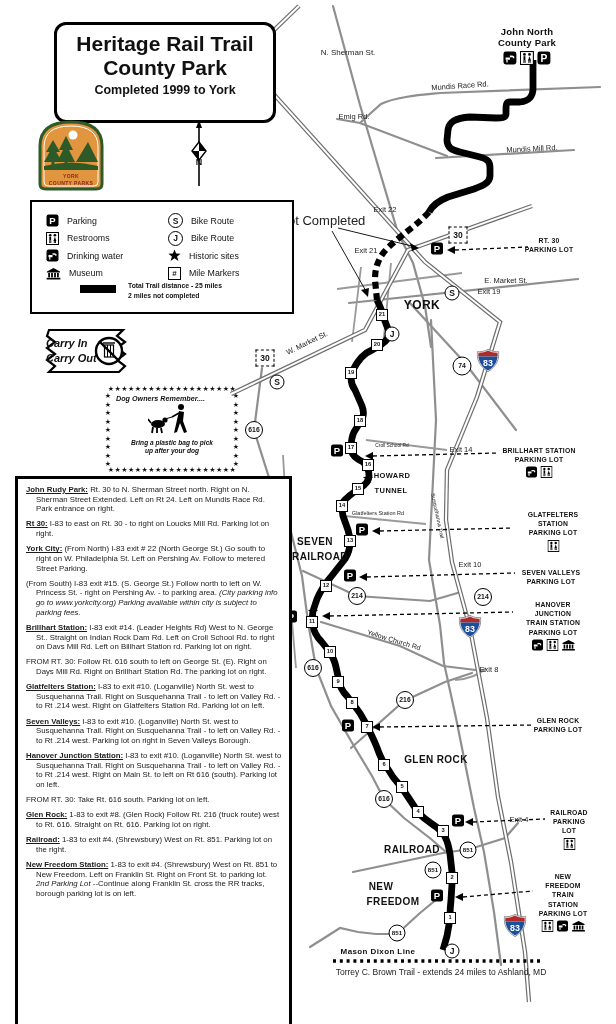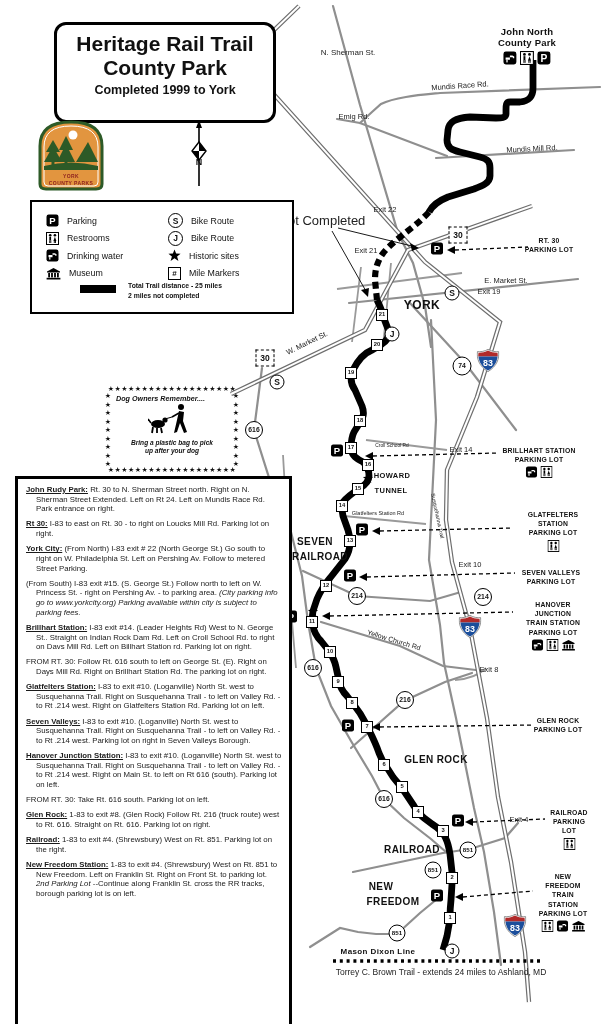--- a/index.html
+++ b/index.html
@@ -519,20 +519,35 @@
       </div>
     <div class="lg-total">
       <div class="lg-bar"></div>
       <div class="lg-tt">
         <div>Total Trail distance - 25 miles</div>
         <div>2 miles not completed</div>
       </div>
     </div>
   </div>
 
+  <div class="carry">
+    <svg width="106" height="56" viewBox="0 0 106 56">
+      <polygon points="16,5 90,5 84,11 92,17 84,23 92,29 84,35 92,41 86,47 16,47 22,41 14,35 22,29 14,23 22,17 14,11" fill="none" stroke="#000" stroke-width="2.2" stroke-linejoin="miter"></polygon>
+      <g>
+        <circle cx="76" cy="26" r="13" fill="#fff" stroke="#000" stroke-width="2.4"></circle>
+        <rect x="71.5" y="20" width="9" height="12" fill="none" stroke="#000" stroke-width="1.2"></rect>
+        <line x1="74.5" y1="20" x2="74.5" y2="32" stroke="#000" stroke-width="1"></line>
+        <line x1="77.5" y1="20" x2="77.5" y2="32" stroke="#000" stroke-width="1"></line>
+        <line x1="70" y1="18" x2="82" y2="18" stroke="#000" stroke-width="1.4"></line>
+        <line x1="66" y1="16" x2="86" y2="36" stroke="#000" stroke-width="2.4"></line>
+      </g>
+    </svg>
+    <span class="c1">Carry In</span>
+    <span class="c2">Carry Out</span>
+  </div>
 
   <div class="dog">
     <div class="stars-h">★★★★★★★★★★★★★★★★★★★</div>
     <div class="stars-v" style="left:0;">★★★★★★★★★</div>
     <div class="stars-v" style="right:0;">★★★★★★★★★</div>
     <div class="dtitle">Dog Owners Remember....</div>
     <svg width="48" height="32" viewBox="0 0 48 32">
       <circle cx="33" cy="4" r="3" fill="#000"></circle>
       <path d="M31,8 L36,9 L35,18 L39,29 L36,30 L32,20 L29,29 L26,30 L29,17 Z" fill="#000"></path>
       <path d="M31,10 L24,14" stroke="#000" stroke-width="1.6"></path>

